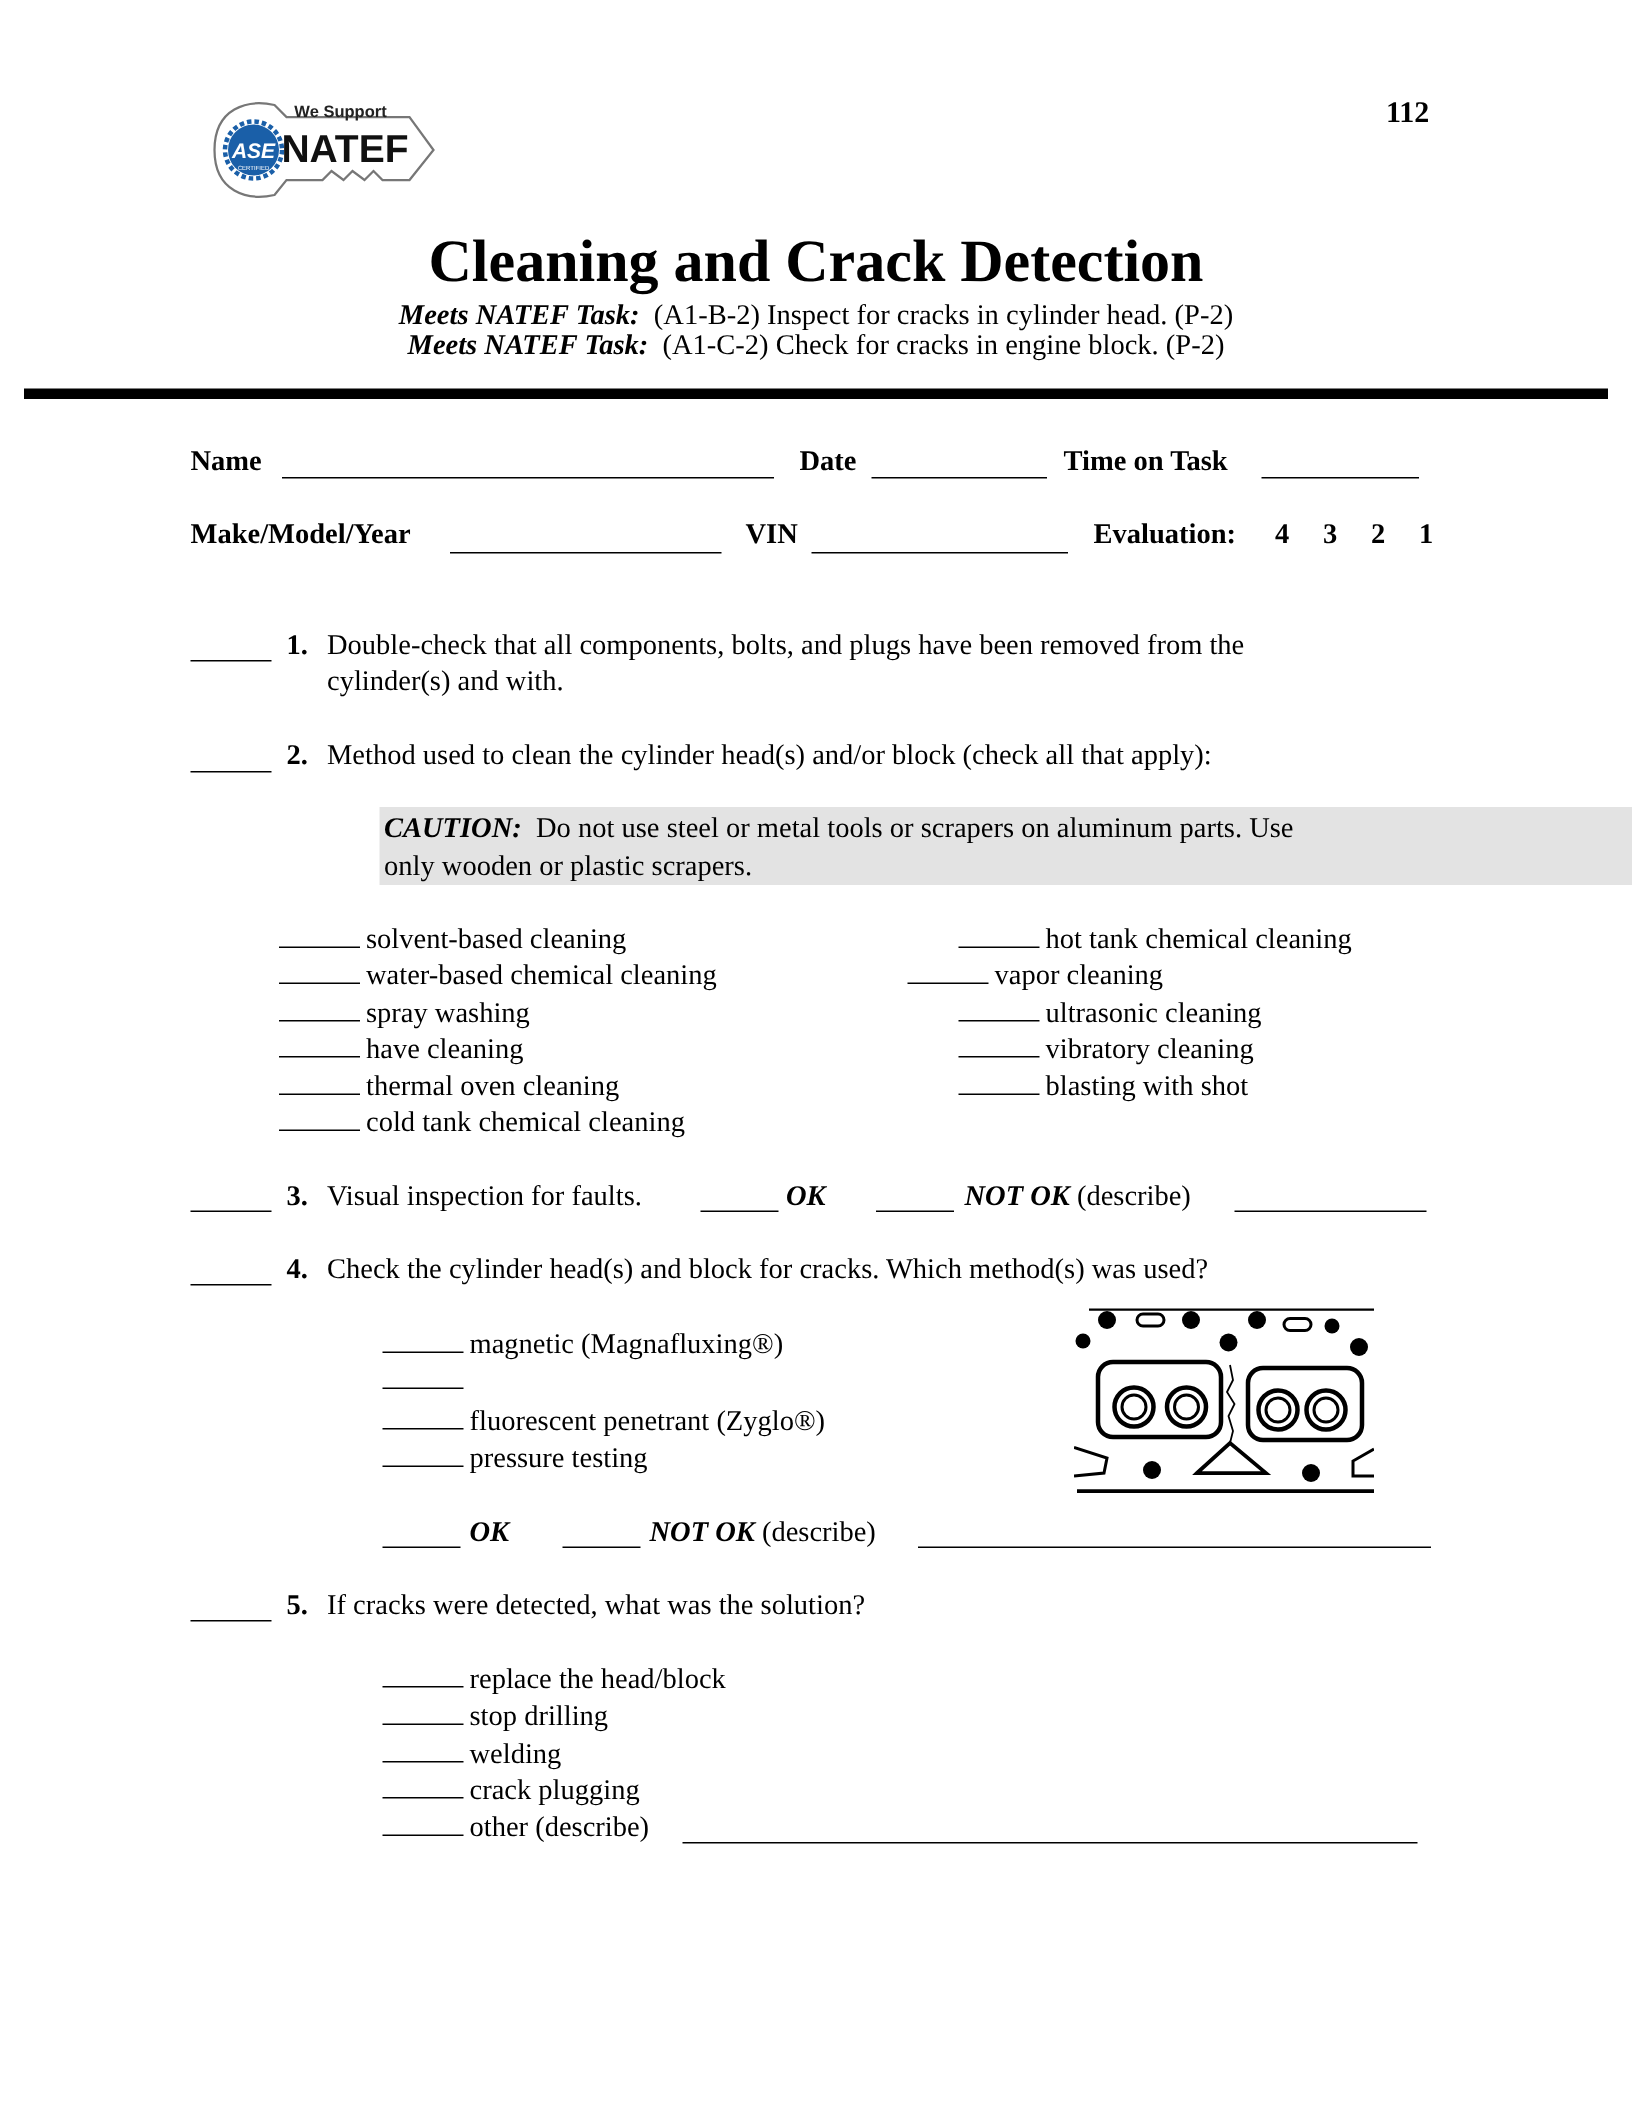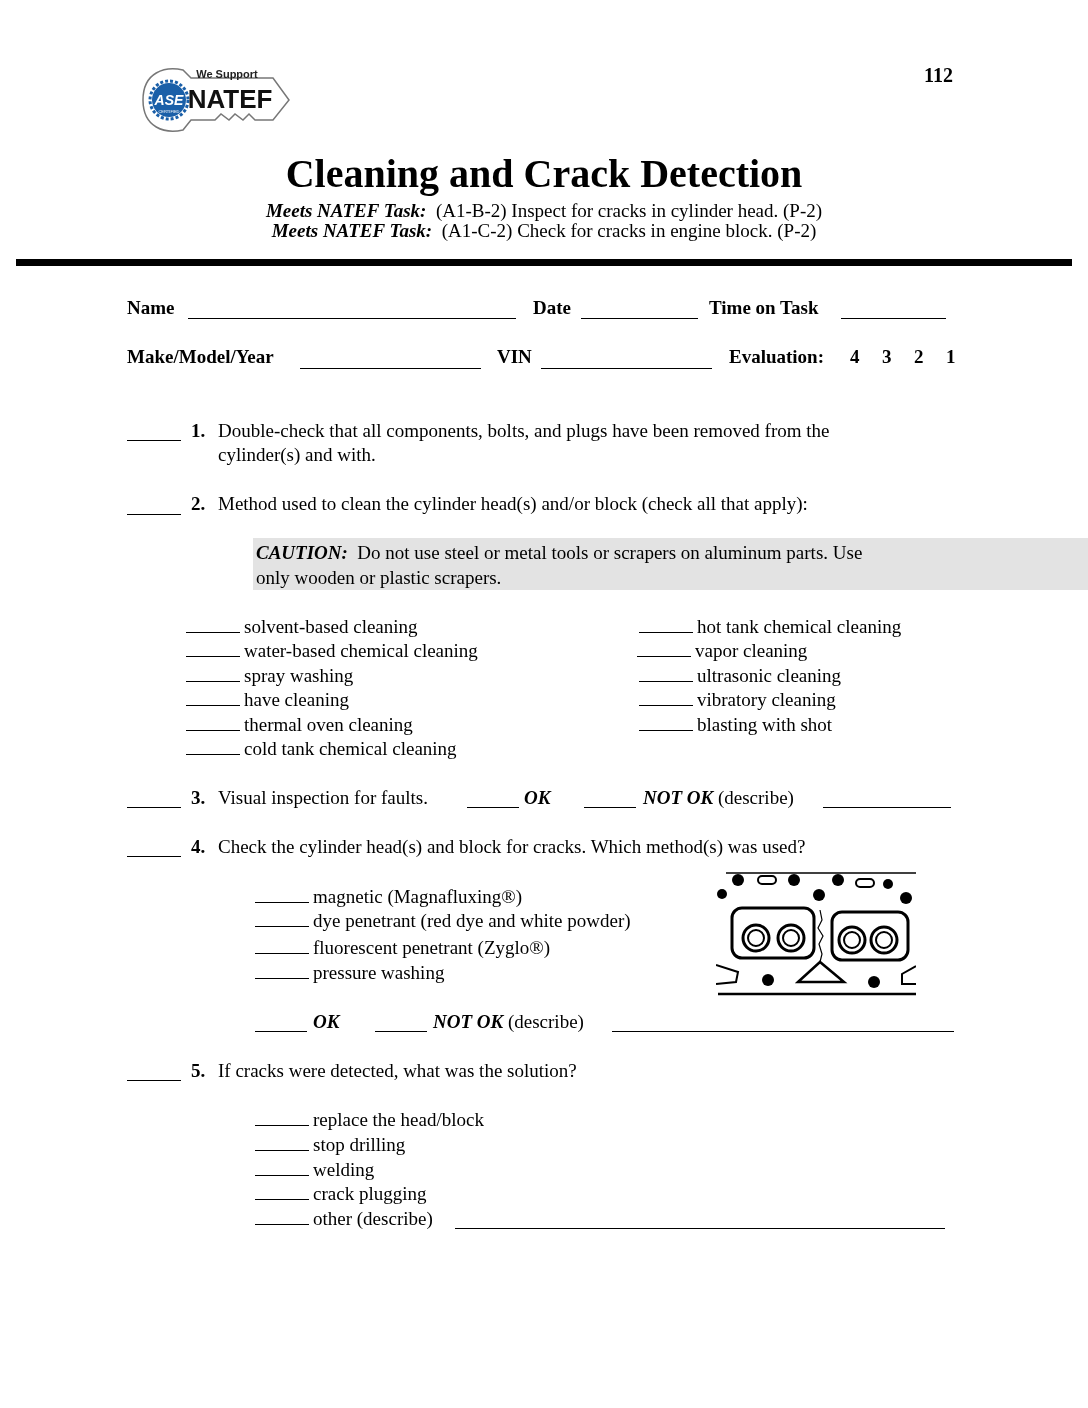--- a/index.html
+++ b/index.html
@@ -93,42 +93,42 @@
 </div>
 
 <div class="abs opt" style="left:186px; top:616px;"><span class="blank"></span><span>solvent-based cleaning</span></div>
 <div class="abs opt" style="left:186px; top:640px;"><span class="blank"></span><span>water-based chemical cleaning</span></div>
 <div class="abs opt" style="left:186px; top:665px;"><span class="blank"></span><span>spray washing</span></div>
 <div class="abs opt" style="left:186px; top:689px;"><span class="blank"></span><span>have cleaning</span></div>
 <div class="abs opt" style="left:186px; top:714px;"><span class="blank"></span><span>thermal oven cleaning</span></div>
 <div class="abs opt" style="left:186px; top:738px;"><span class="blank"></span><span>cold tank chemical cleaning</span></div>
 
 <div class="abs opt" style="left:639px; top:616px;"><span class="blank"></span><span>hot tank chemical cleaning</span></div>
-<div class="abs opt" style="left:637px; top:640px;"><span class="blank"></span><span>vapor cleaning</span></div>
+<div class="abs opt" style="left:605px; top:640px;"><span class="blank"></span><span>vapor cleaning</span></div>
 <div class="abs opt" style="left:639px; top:665px;"><span class="blank"></span><span>ultrasonic cleaning</span></div>
 <div class="abs opt" style="left:639px; top:689px;"><span class="blank"></span><span>vibratory cleaning</span></div>
 <div class="abs opt" style="left:639px; top:714px;"><span class="blank"></span><span>blasting with shot</span></div>
 
 <div class="line-blank" style="left:127px; top:807px; width:54px;"></div>
 <div class="abs q-row q-num" style="left:191px; top:787px;">3.</div>
 <div class="abs q-row" style="left:218px; top:787px;">Visual inspection for faults.</div>
 <div class="line-blank" style="left:467px; top:807px; width:52px;"></div>
 <div class="abs q-row b" style="left:524px; top:787px;">OK</div>
 <div class="line-blank" style="left:584px; top:807px; width:52px;"></div>
 <div class="abs q-row" style="left:643px; top:787px;"><span class="b">NOT OK</span> <span>(describe)</span></div>
 <div class="line-blank" style="left:823px; top:807px; width:128px;"></div>
 
 <div class="line-blank" style="left:127px; top:856px; width:54px;"></div>
 <div class="abs q-row q-num" style="left:191px; top:836px;">4.</div>
 <div class="abs q-row" style="left:218px; top:836px;">Check the cylinder head(s) and block for cracks.  Which method(s) was used?</div>
 
 <div class="abs opt" style="left:255px; top:886px;"><span class="blank"></span><span>magnetic (Magnafluxing®)</span></div>
-<div class="abs opt" style="left:255px; top:910px;"><span class="blank"></span><span>dye penetrant (red dye and white powder)</span></div>
+<div class="abs opt" style="left:255px; top:910px;"><span class="blank"></span></div>
 <div class="abs opt" style="left:255px; top:937px;"><span class="blank"></span><span>fluorescent penetrant (Zyglo®)</span></div>
-<div class="abs opt" style="left:255px; top:962px;"><span class="blank"></span><span>pressure washing</span></div>
+<div class="abs opt" style="left:255px; top:962px;"><span class="blank"></span><span>pressure testing</span></div>
 
 <div class="abs" style="left:716px; top:870px; width:200px; height:128px;">
   <svg width="200" height="128" viewBox="0 0 200 128">
     <line x1="10" y1="3" x2="200" y2="3" stroke="#000" stroke-width="1.5"></line>
     <circle cx="22" cy="10" r="6" fill="#000"></circle>
     <rect x="42" y="6" width="18" height="8" rx="4" fill="none" stroke="#000" stroke-width="2"></rect>
     <circle cx="78" cy="10" r="6" fill="#000"></circle>
     <circle cx="122" cy="10" r="6" fill="#000"></circle>
     <rect x="140" y="9" width="18" height="8" rx="4" fill="none" stroke="#000" stroke-width="2"></rect>
     <circle cx="172" cy="14" r="5" fill="#000"></circle>

